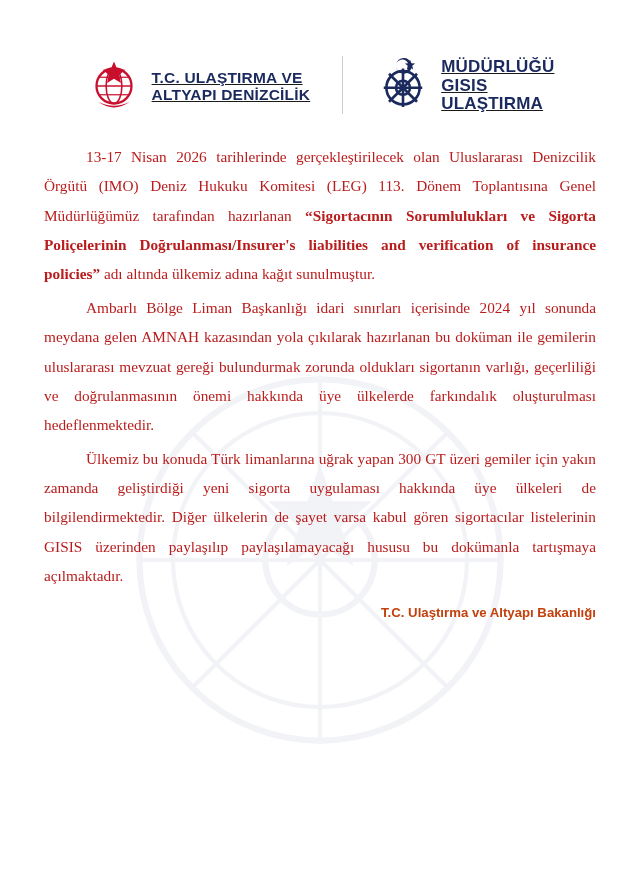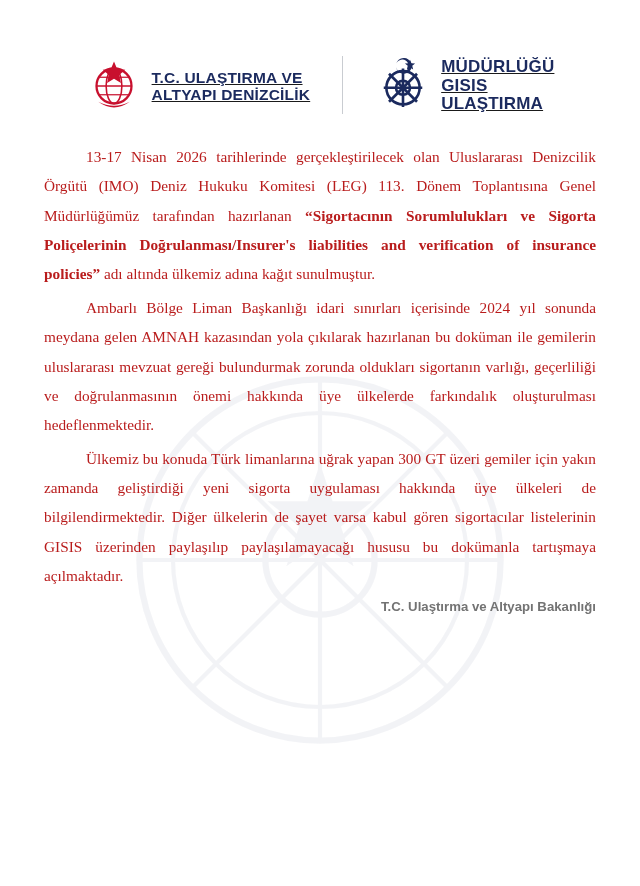--- a/index.html
+++ b/index.html
@@ -125,27 +125,27 @@
   }
   .body-text p + p {
     margin-top: 4px;
   }
   .body-text b {
     font-weight: bold;
   }
 
   
   .signature {
-    margin-top: 6px;
+    margin-top: 12px;
     text-align: right;
     font-family: "Liberation Sans", sans-serif;
     font-weight: bold;
     font-size: 13.2px;
     line-height: 1.7;
-    color: #737373;
+    color: #c2410c;
   }
   .signature div { display: block; }
 </style>
 </head>
 <body>
 
 <svg class="watermark" viewBox="0 0 200 200">
   <circle cx="100" cy="100" r="86" fill="none" stroke="#1b2a5e" stroke-width="3"></circle>
   <circle cx="100" cy="100" r="70" fill="none" stroke="#1b2a5e" stroke-width="2"></circle>
   <g stroke="#1b2a5e" stroke-width="2">

